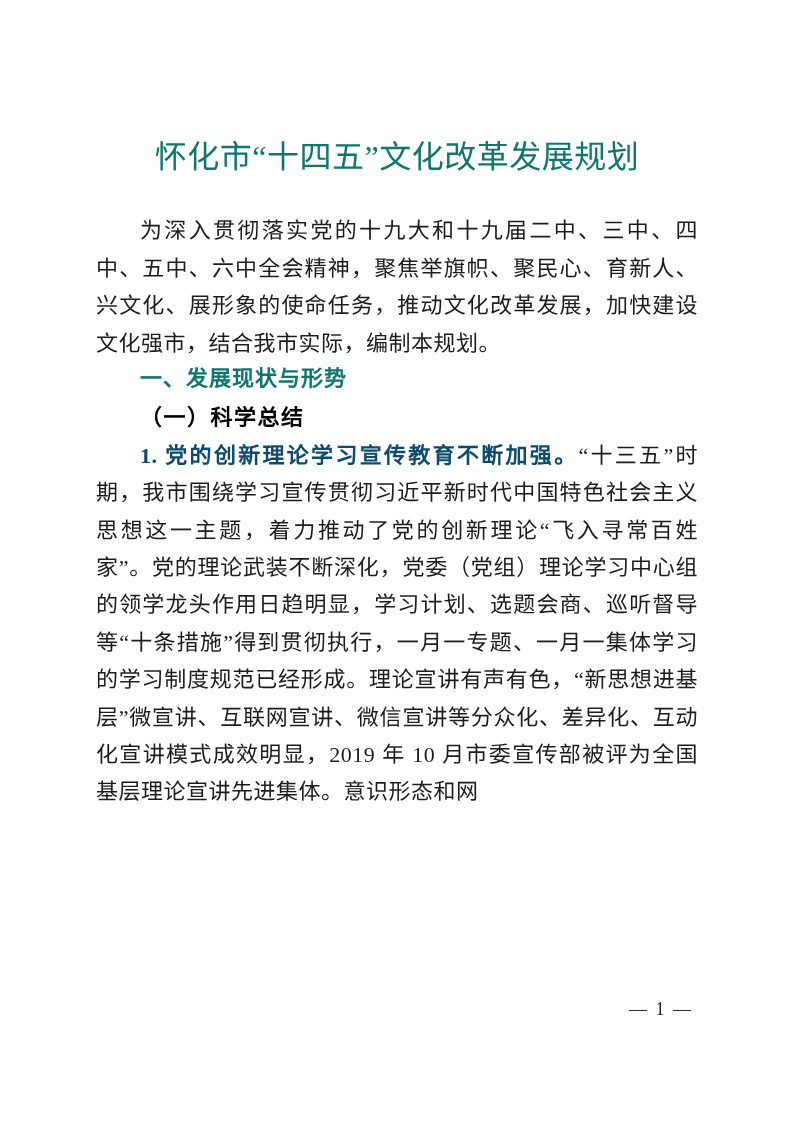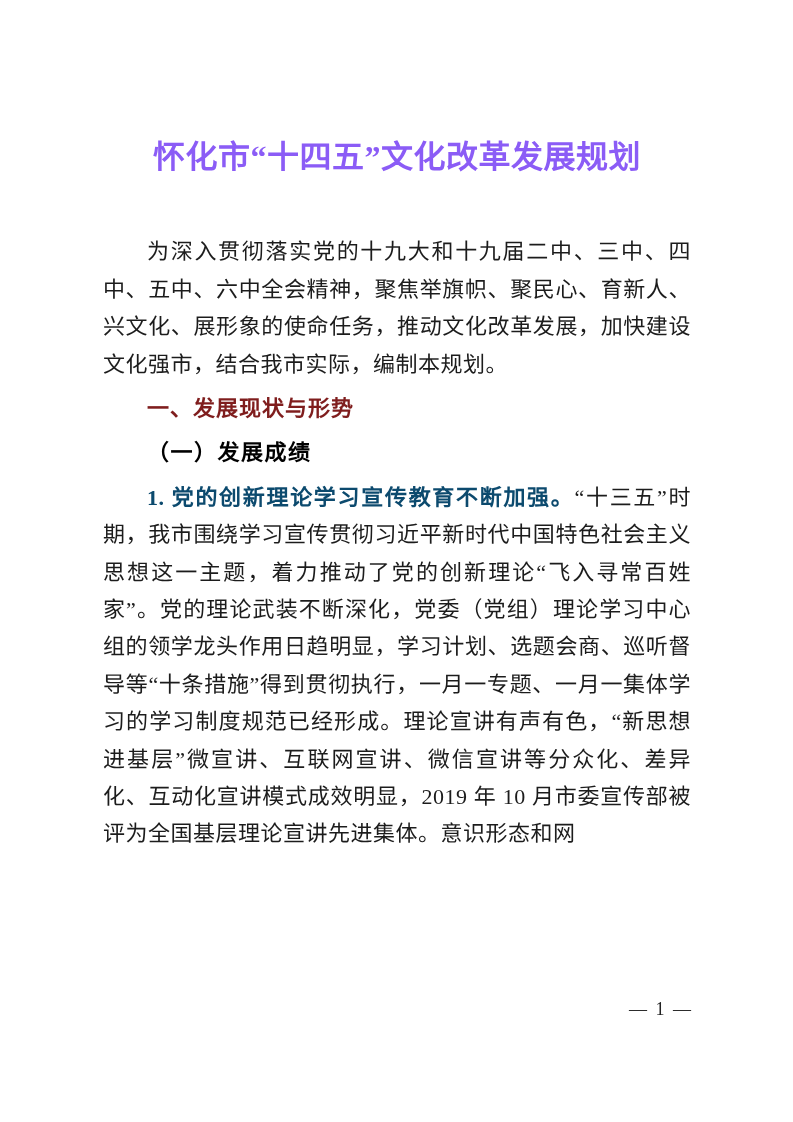--- a/index.html
+++ b/index.html
@@ -17,43 +17,43 @@
     font-family: "Liberation Serif", "DejaVu Serif", serif;
     color: #1c1c1c;
   }
   .content {
     position: absolute;
     left: 96px;
     top: 134px;
     width: 602px;
   }
   .doc-title {
-    margin: 0 0 53px 0;
+    margin: 0 0 32px 0;
     font-size: 32px;
     line-height: 1.45;
-    font-weight: 700;
+    font-weight: 400;
     text-align: center;
-    color: #8b5cf6;
+    color: #0f766e;
     letter-spacing: 0.5px;
     font-family: "Liberation Serif", "DejaVu Serif", serif;
   }
   .body-text {
-    margin: 7px;
+    margin: 0;
     font-size: 22px;
     line-height: 37.4px;
     text-align: justify;
     text-justify: inter-character;
     text-indent: 44px;
     letter-spacing: 0.5px;
     word-break: break-all;
   }
   .heading-l1 {
-    font-family: Liberation Serif, serif;
+    font-family: Liberation Mono, monospace;
     font-weight: 700;
-    color: #7f1d1d;
+    color: #0f766e;
     letter-spacing: 1px;
   }
   .heading-l2 {
     font-weight: 700;
     color: #000000;
     letter-spacing: 1.5px;
   }
   .lead-bold {
     font-weight: 700;
     color: #0c4a6e;
@@ -74,20 +74,20 @@
 <div class="page">
   <div class="content">
 
     <h1 class="doc-title">怀化市“十四五”文化改革发展规划</h1>
 
     <p class="body-text">为深入贯彻落实党的十九大和十九届二中、三中、四中、五中、六中全会精神，聚焦举旗帜、聚民心、育新人、兴文化、展形象的使命任务，推动文化改革发展，加快建设文化强市，结合我市实际，编制本规划。</p>
 
     <p class="body-text heading-l1">一、发展现状与形势</p>
 
 
-    <p class="body-text heading-l2">（一）发展成绩</p>
+    <p class="body-text heading-l2">（一）科学总结</p>
 
     <p class="body-text"><span class="lead-bold">1. 党的创新理论学习宣传教育不断加强。</span><span>“十三五”时期，我市围绕学习宣传贯彻习近平新时代中国特色社会主义思想这一主题，着力推动了党的创新理论“飞入寻常百姓家”。党的理论武装不断深化，党委（党组）理论学习中心组的领学龙头作用日趋明显，学习计划、选题会商、巡听督导等“十条措施”得到贯彻执行，一月一专题、一月一集体学习的学习制度规范已经形成。理论宣讲有声有色，“新思想进基层”微宣讲、互联网宣讲、微信宣讲等分众化、差异化、互动化宣讲模式成效明显，2019 年 10 月市委宣传部被评为全国基层理论宣讲先进集体。意识形态和网</span></p>
 
   </div>
 
   <div class="footer-pagenum">— 1 —</div>
 </div>
 
 </body></html>

